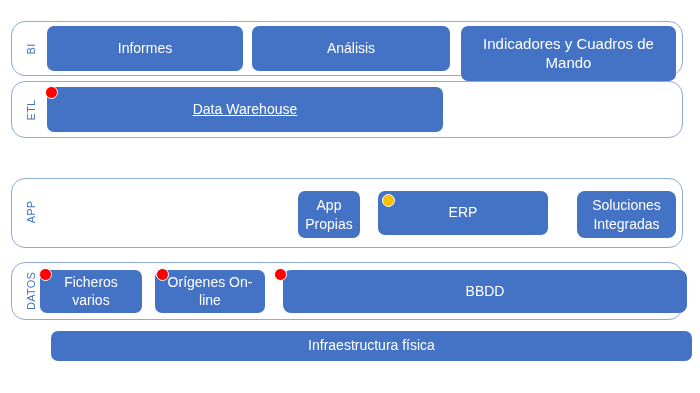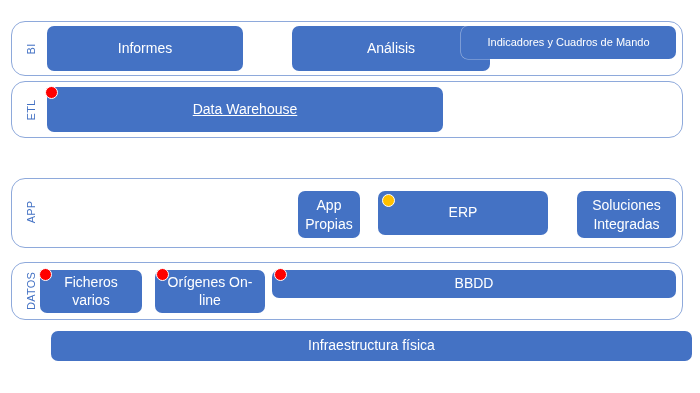--- a/index.html
+++ b/index.html
@@ -80,25 +80,25 @@
 <div class="stage">
 
   <div class="band" style="left:11px; top:21px; width:672px; height:55px;"></div>
 
   <div class="row-label" style="left:16px; top:43px; width:30px;">BI</div>
 
   <div class="node" style="left:47px; top:26px; width:196px; height:45px;">
     <span class="node-text">Informes</span>
   </div>
 
-  <div class="node" style="left:252px; top:26px; width:198px; height:45px;margin-left:40px;">
+  <div class="node" style="left:252px; top:26px; width:198px; height:45px;">
     <span class="node-text">Análisis</span>
   </div>
 
-  <div class="node" style="left:461px; top:26px; width:215px; height:33px; font-size:11px;">
+  <div class="node" style="left:461px; top:26px; width:215px; height:55px; font-size:15px;">
     <span class="node-text">Indicadores y Cuadros de Mando</span>
   </div>
 
   <div class="band" style="left:11px; top:81px; width:672px; height:57px;"></div>
 
   <div class="row-label" style="left:14px; top:104px; width:34px;">ETL</div>
 
   <div class="node" style="left:47px; top:87px; width:396px; height:45px;text-decoration:underline;">
     <span class="node-text">Data Warehouse</span>
   </div>
@@ -113,42 +113,42 @@
       <span>App</span><br>
       <span>Propias</span>
     </span>
   </div>
 
   <div class="node" style="left:378px; top:191px; width:170px; height:44px;text-align:center;">
     <span class="node-text">ERP</span>
   </div>
   <div class="dot yellow" style="left:382px; top:194px;"></div>
 
-  <div class="node two-line" style="left:577px; top:191px; width:99px; height:47px;">
+  <div class="node two-line" style="left:577px; top:191px; width:99px; height:47px;border-radius:8px;">
     <span class="node-text">
       <span>Soluciones</span><br>
       <span>Integradas</span>
     </span>
   </div>
 
   <div class="band" style="left:11px; top:262px; width:672px; height:58px;"></div>
 
   <div class="row-label" style="left:5px; top:285px; width:52px;">DATOS</div>
 
   <div class="node" style="left:40px; top:270px; width:102px; height:43px;text-align:center;">
     <span class="node-text">Ficheros varios</span>
   </div>
   <div class="dot red" style="left:39px; top:268px;"></div>
 
   <div class="node" style="left:155px; top:270px; width:110px; height:43px;text-align:center;">
     <span class="node-text">Orígenes On-line</span>
   </div>
   <div class="dot red" style="left:156px; top:268px;"></div>
 
-  <div class="node" style="left:272px; top:270px; width:404px; height:28px;">
+  <div class="node" style="left:283px; top:270px; width:404px; height:43px;border-radius:8px;">
     <span class="node-text">BBDD</span>
   </div>
   <div class="dot red" style="left:274px; top:268px;"></div>
 
   <div class="node" style="left:35px; top:331px; width:641px; height:30px;margin-left:16px;">
     <span class="node-text">Infraestructura física</span>
   </div>
 
 </div>
 

